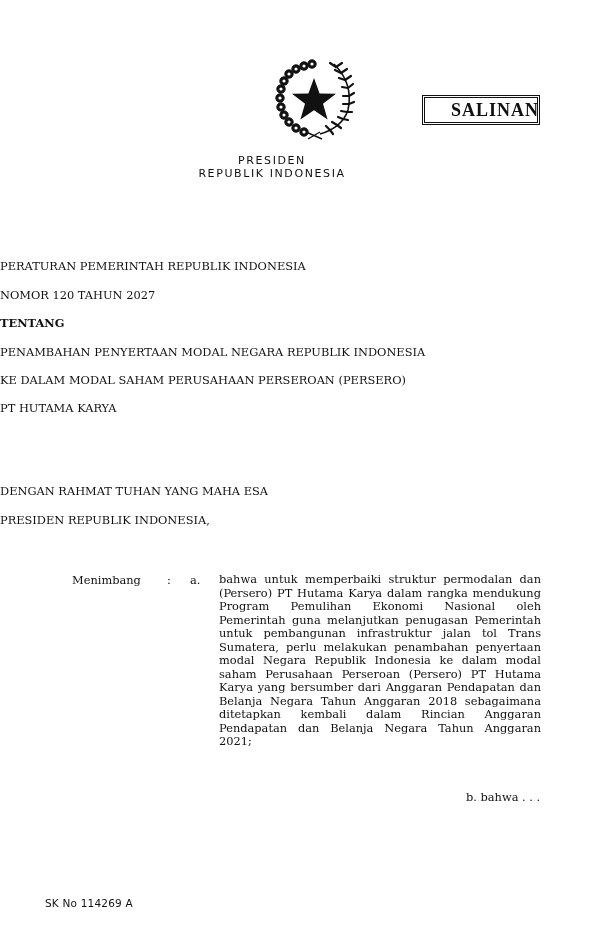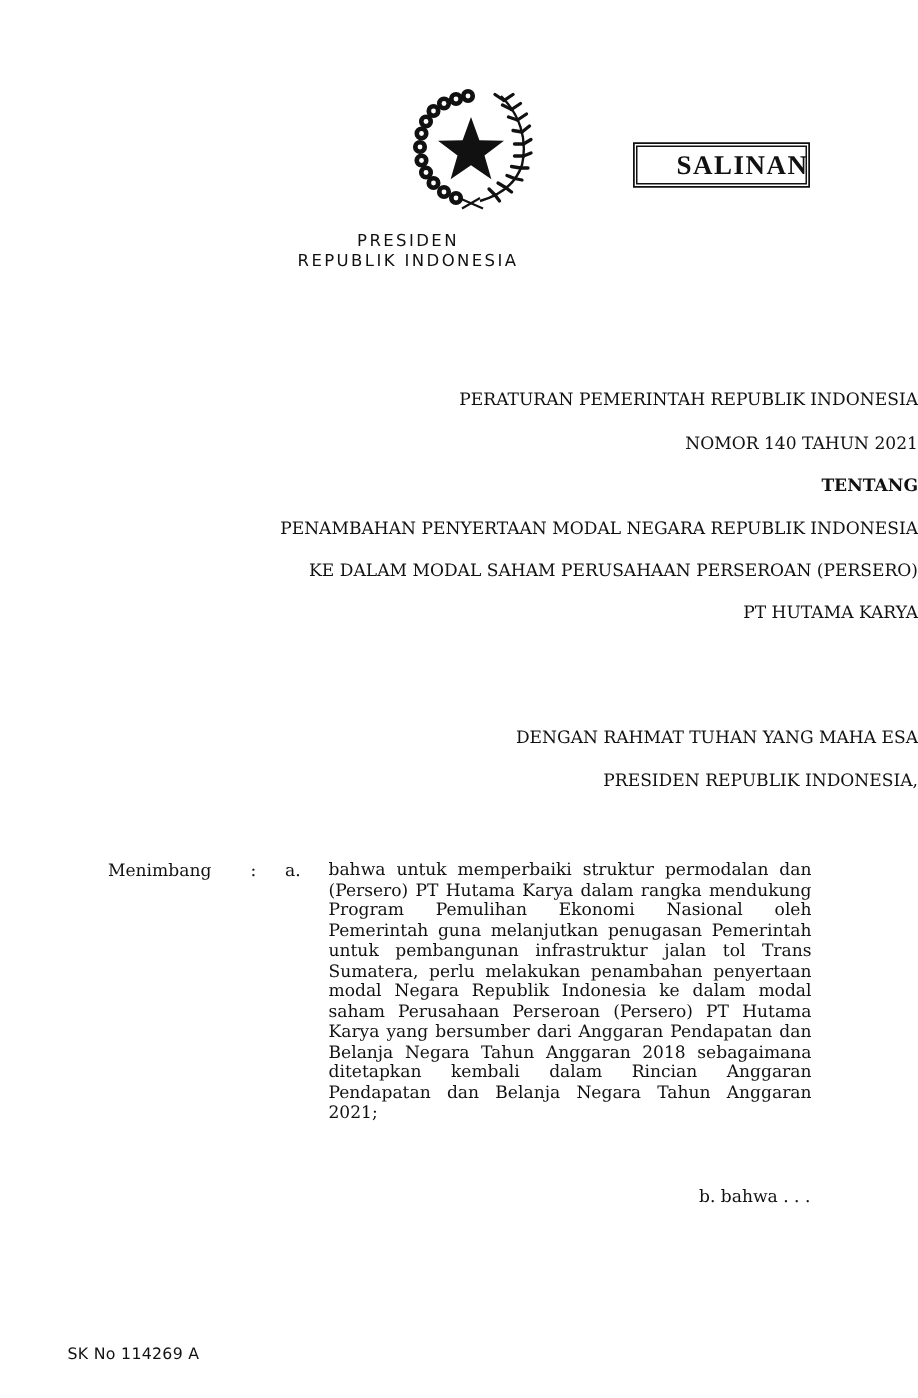--- a/index.html
+++ b/index.html
@@ -48,21 +48,21 @@
     text-align: center;
     font-family: "DejaVu Sans", sans-serif;
     font-size: 11px;
     letter-spacing: 1.6px;
     line-height: 12px;
   }
 
   .center-line {
     left: 0;
     width: 612px;
-    text-align: right;
+    text-align: left;
     font-family: "DejaVu Serif", serif;
     font-size: 11.4px;
     letter-spacing: 0px;
     white-space: nowrap;
   }
 
   .consider-label {
     left: 72px;
     top: 573px;
     font-size: 11.4px;
@@ -178,21 +178,21 @@
 </div>
 
 <div class="abs salinan-box">
   <span>SALINAN</span>
 </div>
 
 <div class="abs presiden-label" style="top:155px;">PRESIDEN</div>
 <div class="abs presiden-label" style="top:168px;">REPUBLIK INDONESIA</div>
 
 <div class="abs center-line" style="top:259px;">PERATURAN PEMERINTAH REPUBLIK INDONESIA</div>
-<div class="abs center-line" style="top:288px;">NOMOR 140 TAHUN 2021</div>
+<div class="abs center-line" style="top:288px;">NOMOR 120 TAHUN 2027</div>
 <div class="abs center-line" style="top:316px;font-weight:bold;">TENTANG</div>
 <div class="abs center-line" style="top:345px;">PENAMBAHAN PENYERTAAN MODAL NEGARA REPUBLIK INDONESIA</div>
 <div class="abs center-line" style="top:373px;">KE DALAM MODAL SAHAM PERUSAHAAN PERSEROAN (PERSERO)</div>
 <div class="abs center-line" style="top:401px;">PT HUTAMA KARYA</div>
 
 <div class="abs center-line" style="top:484px;">DENGAN RAHMAT TUHAN YANG MAHA ESA</div>
 <div class="abs center-line" style="top:513px;">PRESIDEN REPUBLIK INDONESIA,</div>
 
 <div class="abs consider-label">Menimbang</div>
 <div class="abs consider-colon">:</div>

